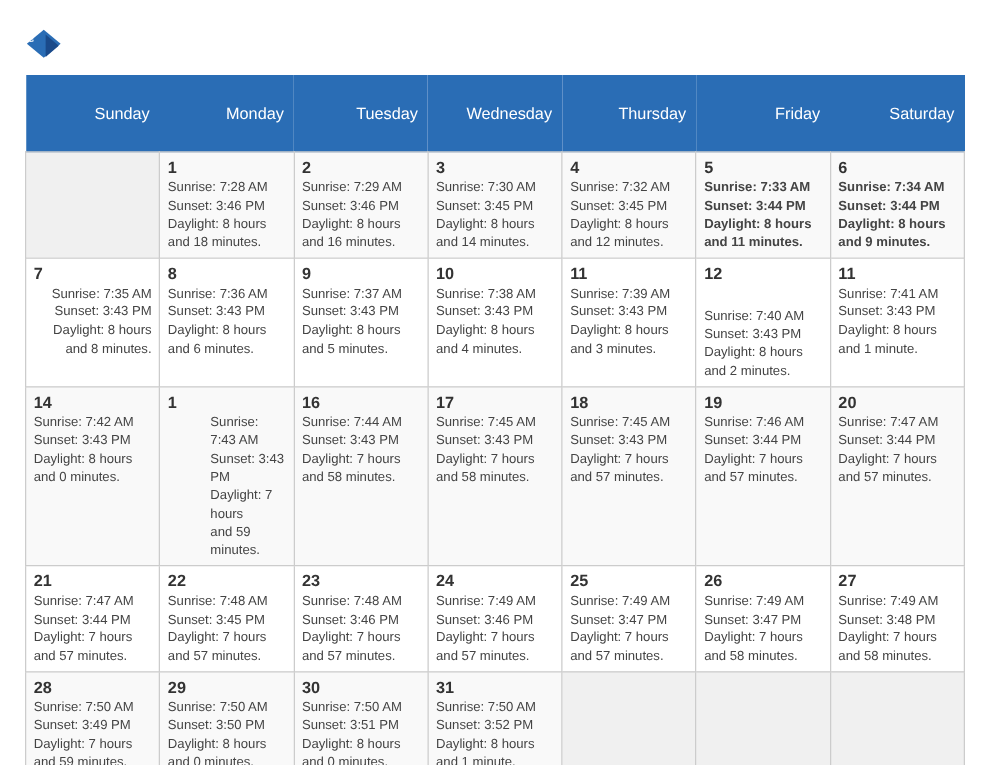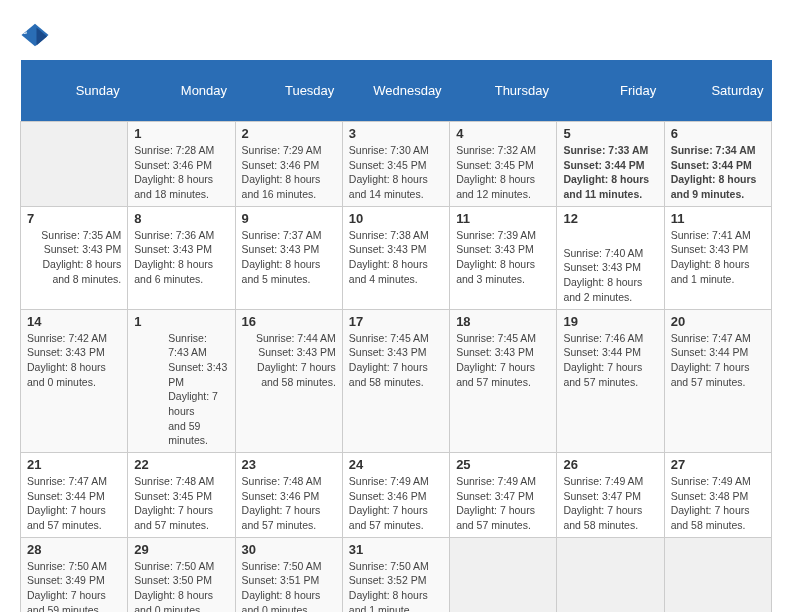--- a/index.html
+++ b/index.html
@@ -226,21 +226,21 @@
         </td>
         <td>
           <span class="day-number">1</span>
           <div class="day-info" style="white-space: pre-line; margin-left: 34px;">Sunrise: 7:43 AM
 Sunset: 3:43 PM
 Daylight: 7 hours
 and 59 minutes.</div>
         </td>
         <td>
           <span class="day-number">16</span>
-          <div class="day-info" style="white-space: pre-line; text-align: right;">Sunrise: 7:44 AM
+          <div class="day-info" style="white-space: pre-line;">Sunrise: 7:44 AM
 Sunset: 3:43 PM
 Daylight: 7 hours
 and 58 minutes.</div>
         </td>
         <td>
           <span class="day-number">17</span>
           <div class="day-info" style="white-space: pre-line;">Sunrise: 7:45 AM
 Sunset: 3:43 PM
 Daylight: 7 hours
 and 58 minutes.</div>

